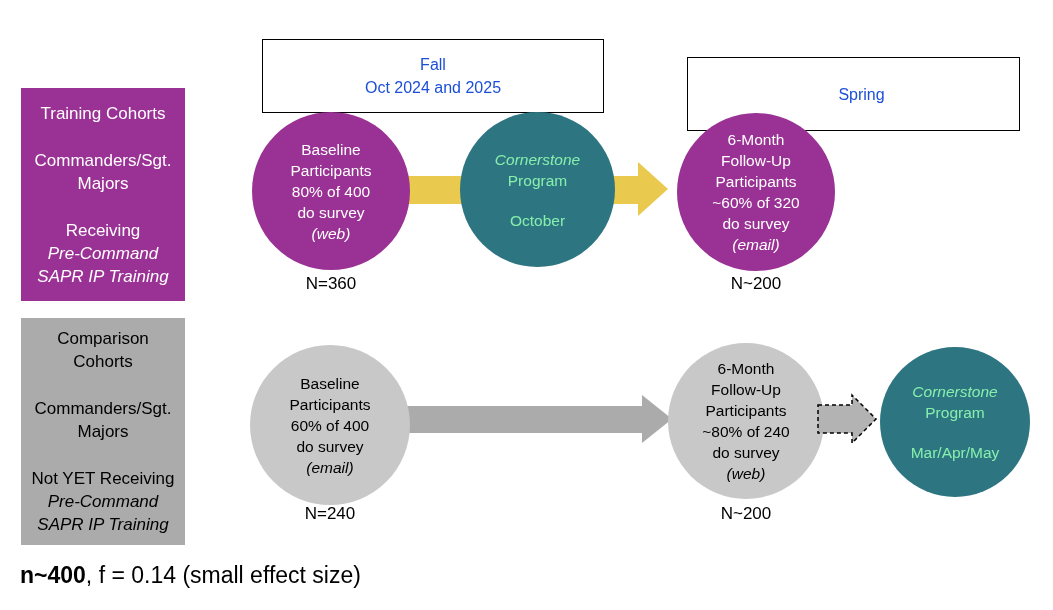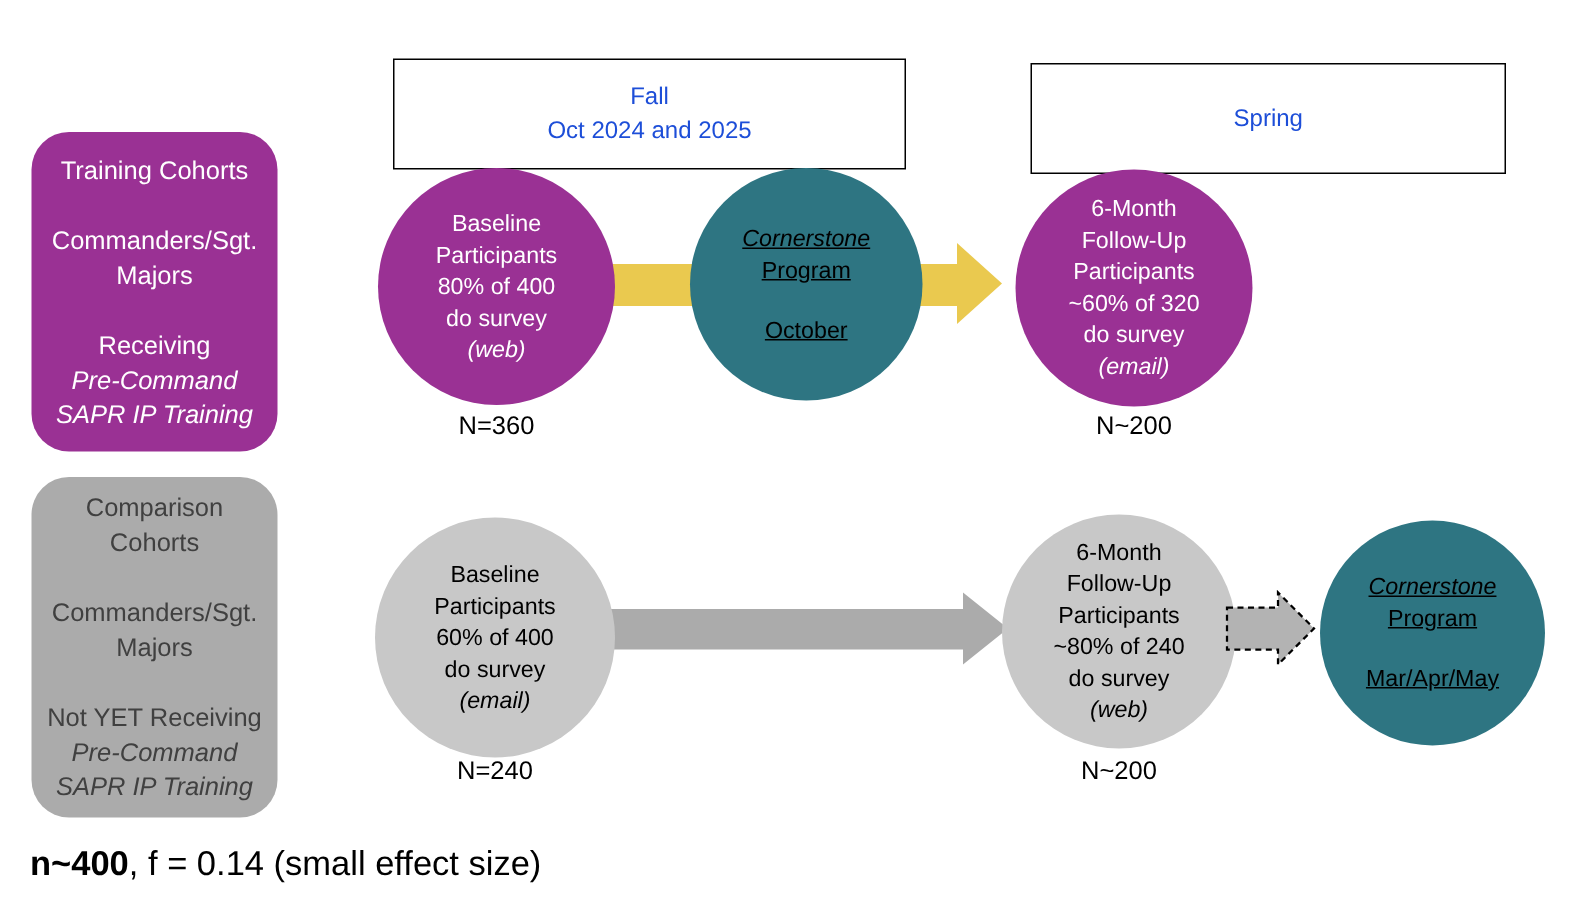--- a/index.html
+++ b/index.html
@@ -7,50 +7,50 @@
     position:relative;width:1053px;height:610px;background:#ffffff;
     font-family:"Liberation Sans", sans-serif;color:#000;overflow:hidden;
   }
   
   .hdr-box{
     position:absolute;border:1.5px solid #000;background:#fff;
     display:flex;flex-direction:column;justify-content:center;
     text-align:center;font-size:16px;line-height:23px;color:#1d4ed8;margin-top:14px;
   }
   #fall-box{left:262px;top:25px;width:340px;height:72px;}
-  #spring-box{left:687px;top:28px;width:315px;height:72px;}
+  #spring-box{left:687px;top:43px;width:315px;height:72px;padding-left:16px;}
 
   
   .cohort-box{
     position:absolute;left:21px;width:164px;
     display:flex;flex-direction:column;justify-content:center;align-items:center;
-    text-align:center;font-size:17px;line-height:23px;gap:24px;border-radius:25px;
+    text-align:center;font-size:17px;line-height:23px;gap:24px;
   }
   #training-box{top:88px;height:213px;background:#9A3194;color:#fff;}
-  #comparison-box{top:318px;height:227px;background:#ABABAB;color:#404040;}
+  #comparison-box{top:318px;height:227px;background:#ABABAB;color:#000000;}
 
   
   .shaft{position:absolute;z-index:1;}
   #yellow-shaft{left:398px;top:176px;width:242px;height:28px;background:#EAC94F;}
   #yellow-head{position:absolute;z-index:1;left:638px;top:162px;width:0;height:0;
     border-top:27px solid transparent;border-bottom:27px solid transparent;
     border-left:30px solid #EAC94F;}
   #gray-shaft{left:402px;top:406px;width:240px;height:27px;background:#ABABAB;}
   #gray-head{position:absolute;z-index:1;left:642px;top:395px;width:0;height:0;
     border-top:24px solid transparent;border-bottom:24px solid transparent;
     border-left:30px solid #ABABAB;}
   #dashed-arrow{position:absolute;left:816px;top:392px;z-index:3;}
 
   
   .circle{
     position:absolute;border-radius:50%;z-index:2;
     display:flex;align-items:center;justify-content:center;text-align:center;
   }
   .purple{background:#9A3194;color:#fff;}
-  .teal{background:#2E7582;color:#000000;text-decoration:underline;}
+  .teal{background:#2E7582;color:#86efac;}
   .grayc{background:#C8C8C8;color:#000;}
   #c1{left:252px;top:112px;width:158px;height:158px;}
   #c2{left:460px;top:112px;width:155px;height:155px;}
   #c3{left:677px;top:113px;width:158px;height:158px;}
   #c4{left:250px;top:345px;width:160px;height:160px;}
   #c5{left:668px;top:343px;width:156px;height:156px;}
   #c6{left:880px;top:347px;width:150px;height:150px;}
   .ctext{font-size:15.5px;line-height:21px;}
   .gap{height:19px;}
 

